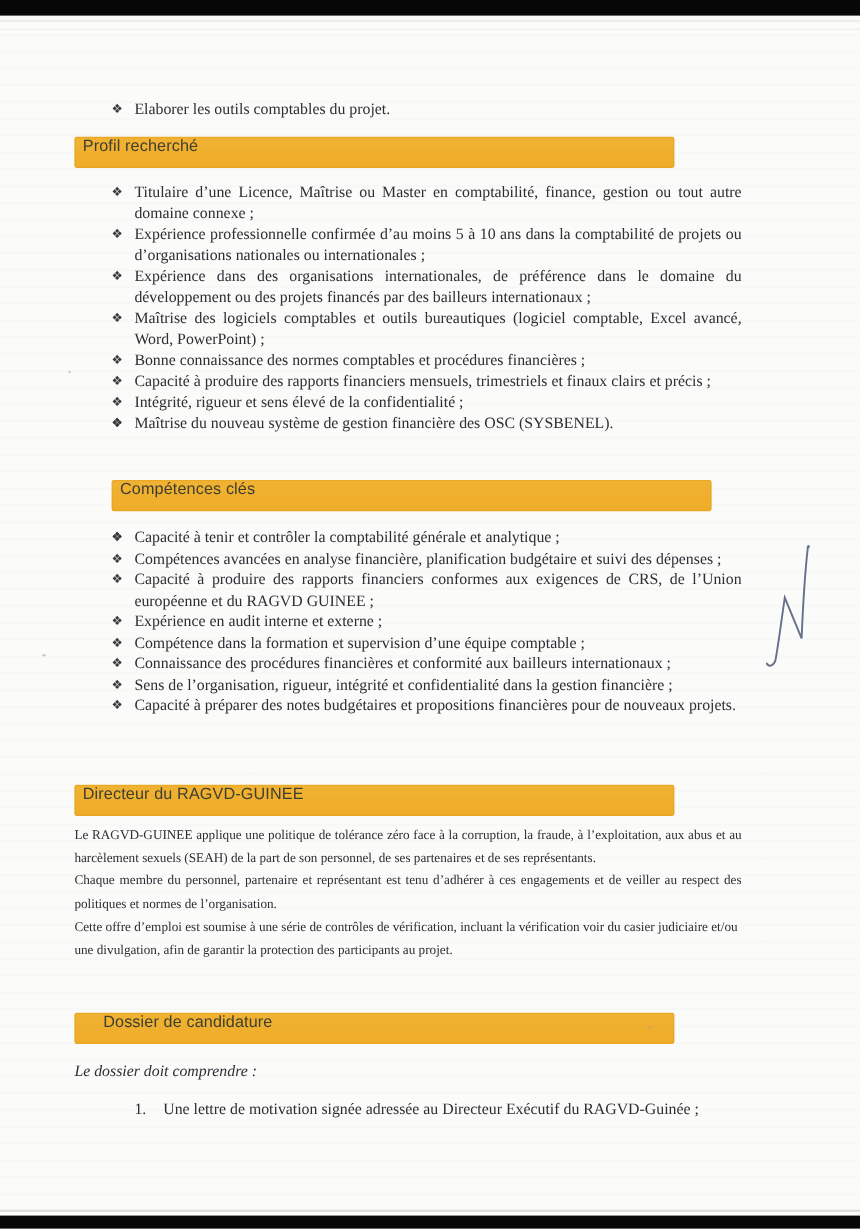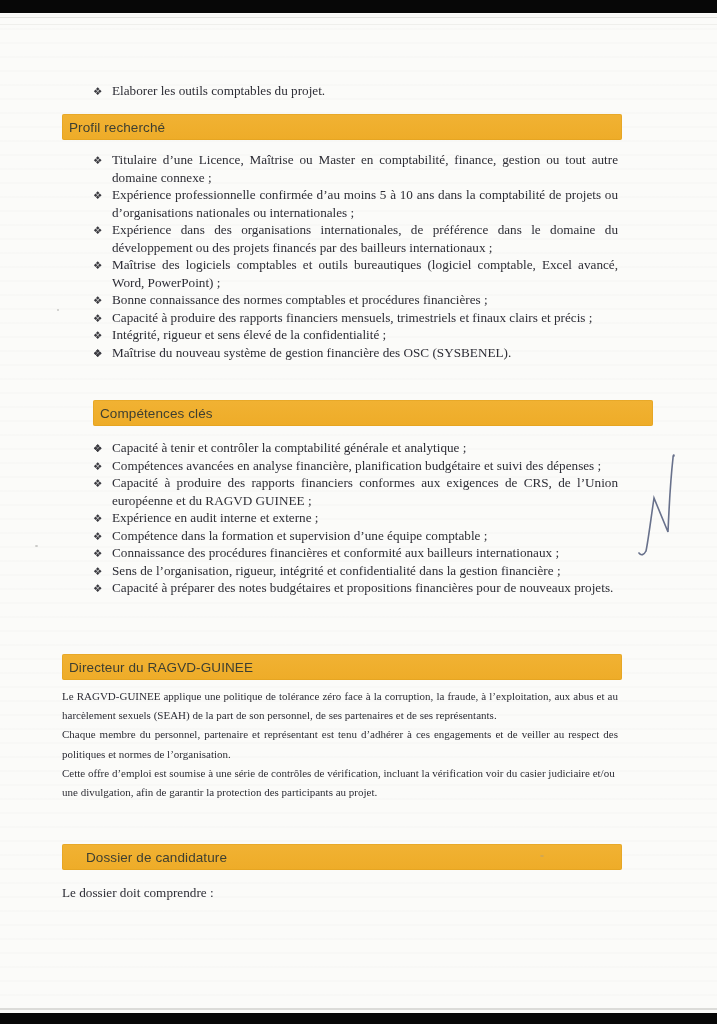--- a/index.html
+++ b/index.html
@@ -17,44 +17,44 @@
   .scan-bar-top{position:absolute;top:0;left:0;width:717px;height:13px;background:#070707;}
   .scan-line-top1{position:absolute;top:17px;left:0;width:717px;height:1px;background:#e2e2df;}
   .scan-line-top2{position:absolute;top:24px;left:0;width:717px;height:1px;background:#efefec;}
   .scan-line-bottom{position:absolute;top:1008px;left:0;width:717px;height:2px;background:#c9c9c6;opacity:.6;}
   .scan-bar-bottom{position:absolute;bottom:0;left:0;width:717px;height:11px;background:#070707;}
 
   .content-col{position:absolute;left:62px;width:556px;color:#2d2d35;}
 
   
   .hl{
-    position:absolute;left:62px;width:560px;height:26px;
+    position:absolute;left:62px;width:500px;height:26px;
     background:linear-gradient(to bottom,#f1b233,#eeac28);
     border-radius:2px;
     box-shadow:0 0 0 1px rgba(214,152,24,.35) inset;
-    display:flex;align-items:center;
+    display:flex;align-items:flex-start;
     font-family:"Liberation Sans", sans-serif;
     font-size:13.5px;color:#3e3f31;
     padding-left:7px;box-sizing:border-box;
     letter-spacing:.1px;
   }
 
   ul.dlist{list-style:none;margin:0;padding:0 0 0 50px;}
   ul.dlist li{
     position:relative;text-align:justify;
     font-size:13.2px;line-height:17.5px;
   }
   ul.dlist .blt{
     position:absolute;left:-19px;top:1px;
     font-size:10.5px;color:#3a3a40;line-height:17.5px;
     font-family:"DejaVu Sans", sans-serif;
   }
   .paras p{margin:0;font-size:11px;line-height:19.2px;}
   .paras p.just{text-align:justify;}
-  .lead-line{font-size:13.2px;line-height:18px;}
+  .lead-line{font-size:13.2px;line-height:18px;font-style:italic;}
   ol.numlist{list-style:none;margin:0;padding:0 0 0 50px;}
   ol.numlist li{position:relative;font-size:13.2px;line-height:18px;}
   ol.numlist .num{display:inline-block;width:24px;}
 
   .ink-mark{position:absolute;left:638px;top:448px;width:56px;height:118px;}
   .speck{position:absolute;background:#9a9a96;border-radius:50%;opacity:.5;}
   .speck.s1{left:35px;top:545px;width:3px;height:2px;}
   .speck.s2{left:57px;top:309px;width:2px;height:2px;}
   .speck.s3{left:540px;top:855px;width:4px;height:2px;opacity:.35;}
 </style>
@@ -115,20 +115,25 @@
     <p class="just">Chaque membre du personnel, partenaire et représentant est tenu d’adhérer à ces engagements et de veiller au respect des politiques et normes de l’organisation.</p>
     <p>Cette offre d’emploi est soumise à une série de contrôles de vérification, incluant la vérification voir du casier judiciaire et/ou une divulgation, afin de garantir la protection des participants au projet.</p>
   </div>
 
   <div class="hl" style="top:844px;padding-left:24px;">
     <span>Dossier de candidature</span>
   </div>
   <div class="content-col lead-line" style="top:884px;">
     <span>Le dossier doit comprendre :</span>
   </div>
+  <div class="content-col" style="top:915px;">
+    <ol class="numlist">
+      <li><span class="num">1.</span><span>Une lettre de motivation signée adressée au Directeur Exécutif du RAGVD-Guinée ;</span></li>
+    </ol>
+  </div>
 
   <svg class="ink-mark" viewBox="0 0 56 118">
     <path d="M 8,103 C 6,107 3,108 1,105 M 8,103 C 10,94 13,70 16,50 L 30,84 C 31,60 33,28 35,10 C 35,7 36,6 36,8" fill="none" stroke="#4e5878" stroke-width="1.6" stroke-linecap="round" opacity="0.85"></path>
   </svg>
 
   <div class="speck s1"></div>
   <div class="speck s2"></div>
   <div class="speck s3"></div>
 
   <div class="scan-line-bottom"></div>

